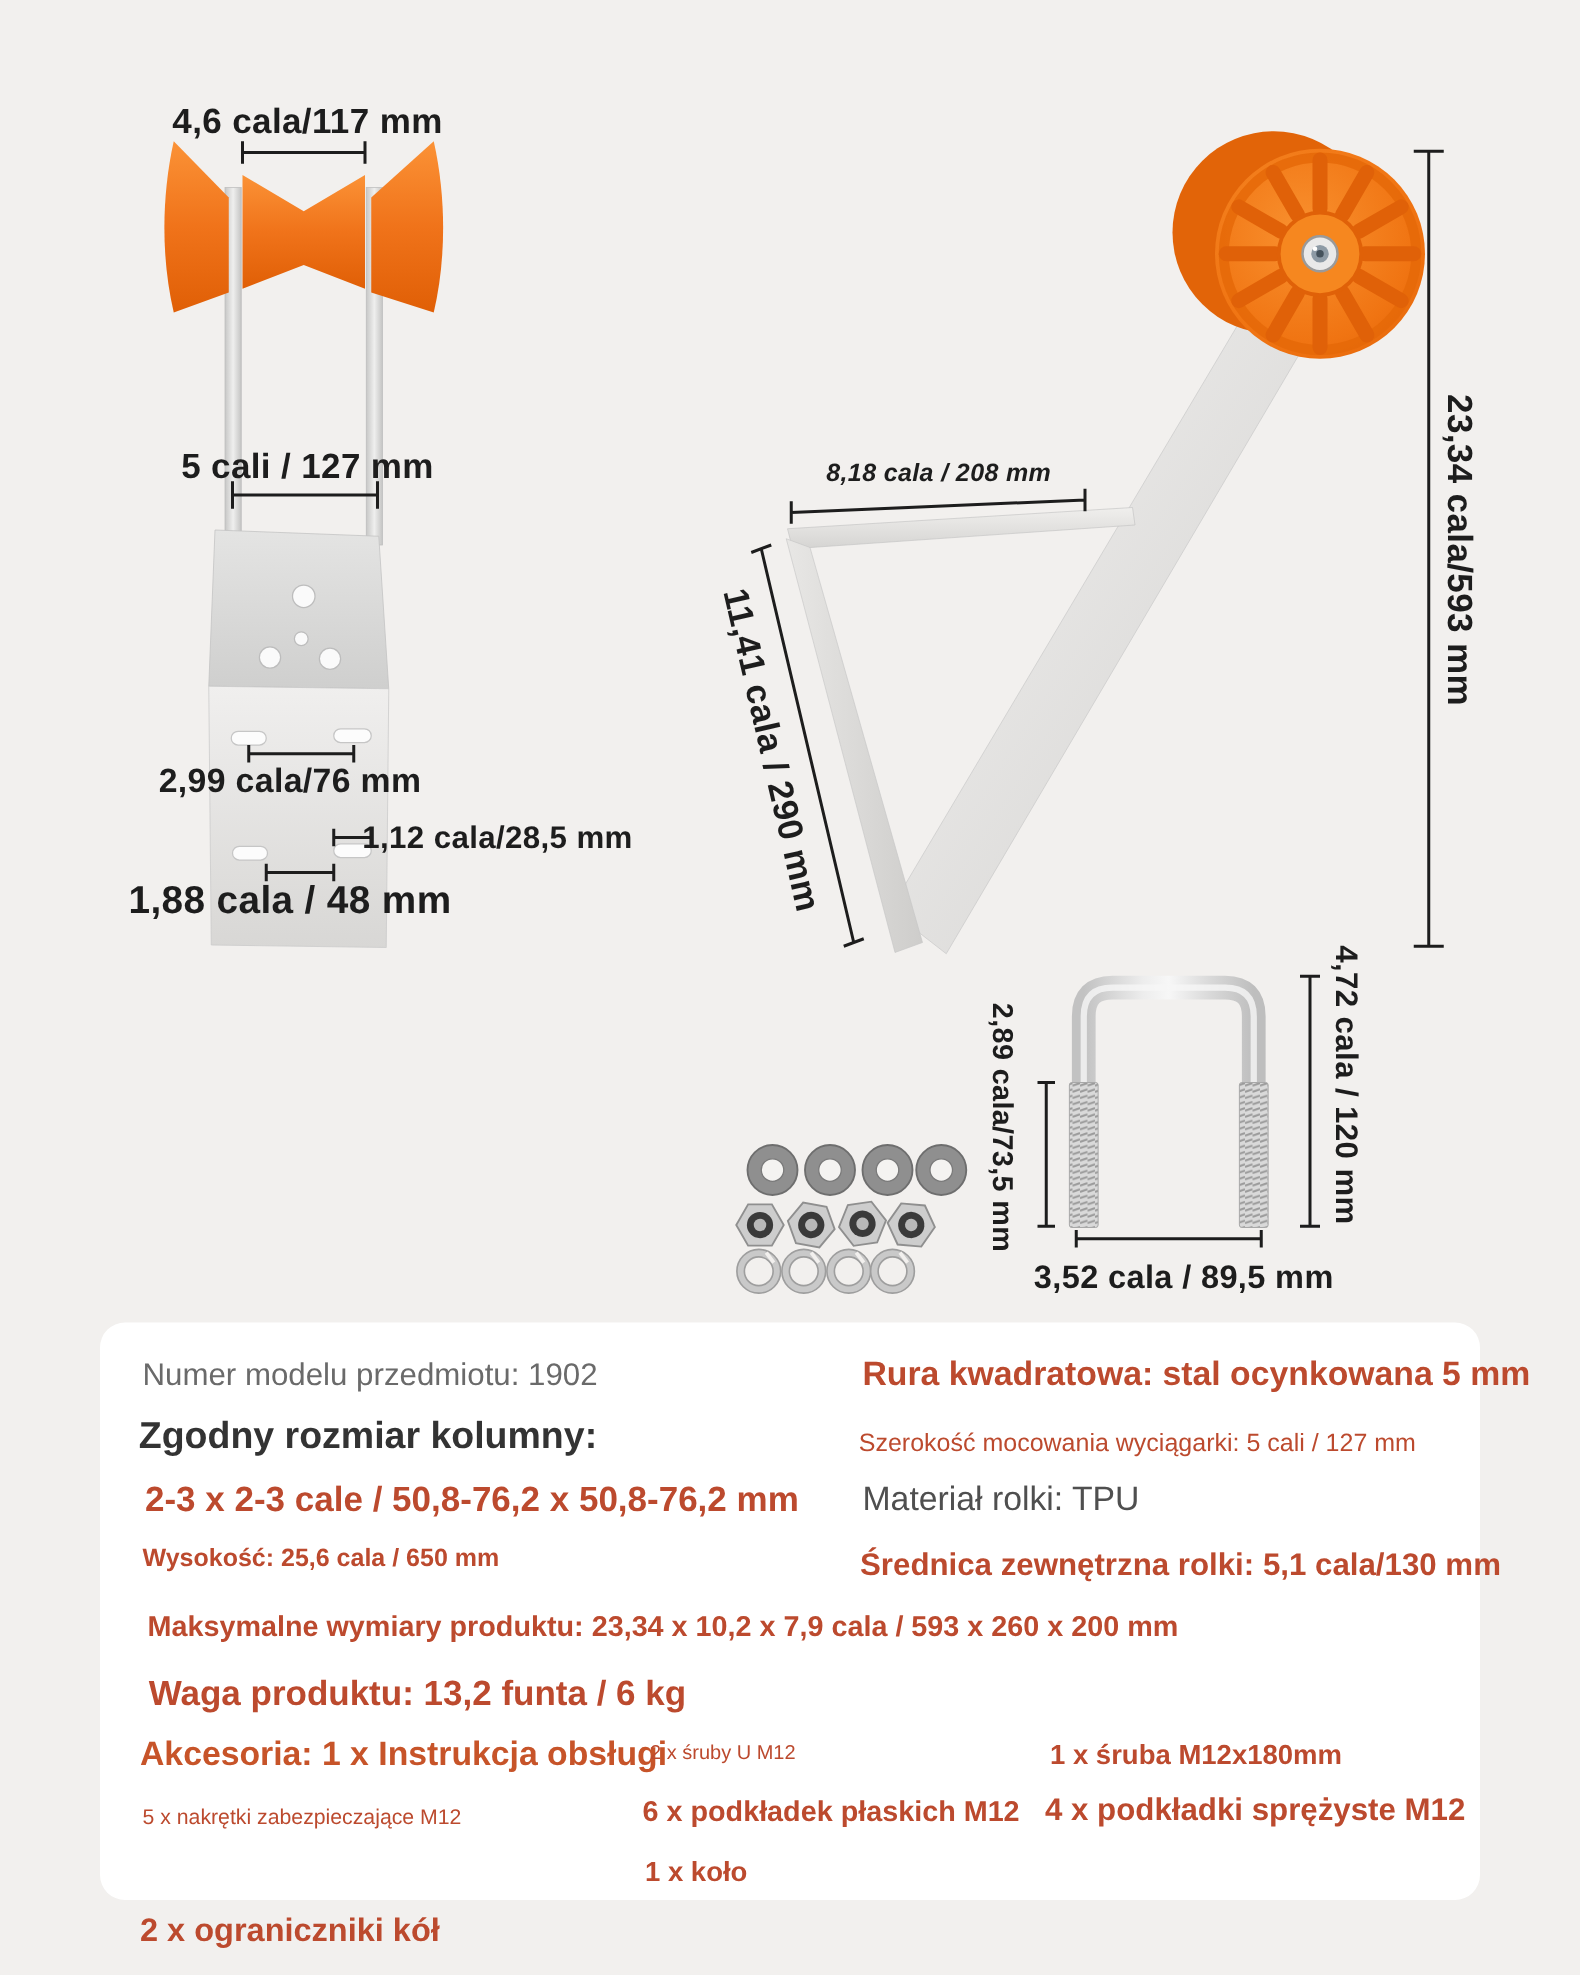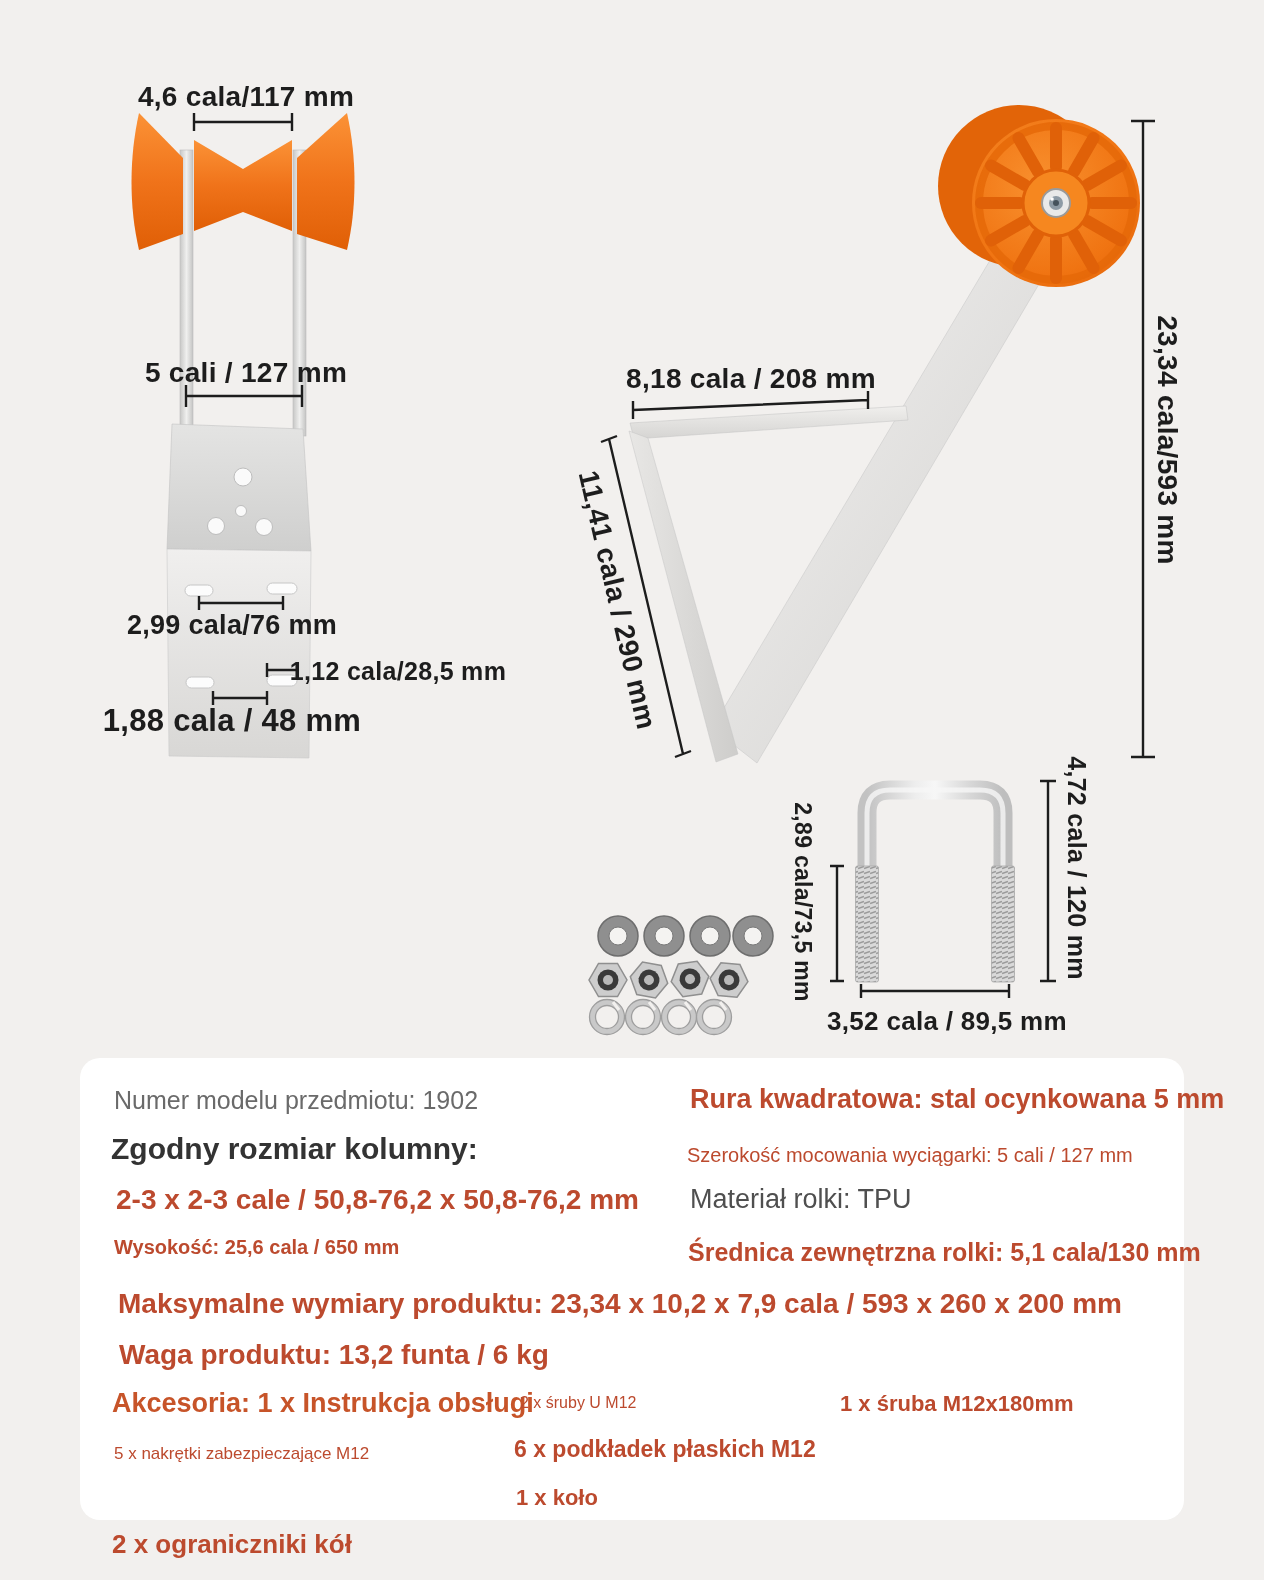--- a/index.html
+++ b/index.html
@@ -230,45 +230,46 @@
       </g>
     </g>
   </svg>
 
   <div class="dim ctr" style="left:246px;top:97px;font-size:28px;">4,6 cala/117 mm</div>
   <div class="dim ctr" style="left:246px;top:373px;font-size:28px;">5 cali / 127 mm</div>
   <div class="dim ctr" style="left:232px;top:625px;font-size:27px;">2,99 cala/76 mm</div>
   <div class="dim ctr" style="left:398px;top:671px;font-size:25px;">1,12 cala/28,5 mm</div>
   <div class="dim ctr" style="left:232px;top:720px;font-size:31px;">1,88 cala / 48 mm</div>
 
-  <div class="dim ctr" style="left:751px;top:379px;font-size:28px;">8,18 cala / 208 mm</div>
+  <div class="dim ctr" style="left:751px;top:379px;font-size:20px;font-style:italic;">8,18 cala / 208 mm</div>
   <div class="dim" style="left:617px;top:600px;font-size:28px;transform:translate(-50%,-50%) rotate(77deg);">11,41 cala / 290 mm</div>
   <div class="dim rot90" style="left:1167px;top:440px;font-size:28px;">23,34 cala/593 mm</div>
 
   <div class="dim rot90" style="left:802px;top:902px;font-size:23px;">2,89 cala/73,5 mm</div>
   <div class="dim rot90" style="left:1076px;top:868px;font-size:25px;">4,72 cala / 120 mm</div>
   <div class="dim ctr" style="left:947px;top:1021px;font-size:26px;">3,52 cala / 89,5 mm</div>
 
   <div class="card">
     <div class="line t-gray" style="left:34px;top:28px;font-size:25px;">Numer modelu przedmiotu: 1902</div>
     <div class="line t-dark" style="left:31px;top:74px;font-size:30px;">Zgodny rozmiar kolumny:</div>
     <div class="line t-red" style="left:36px;top:126px;font-size:28px;">2-3 x 2-3 cale / 50,8-76,2 x 50,8-76,2 mm</div>
     <div class="line t-red" style="left:34px;top:178px;font-size:20px;">Wysokość: 25,6 cala / 650 mm</div>
 
     <div class="line t-red" style="left:610px;top:26px;font-size:27px;">Rura kwadratowa: stal ocynkowana 5 mm</div>
     <div class="line t-red-l" style="left:607px;top:86px;font-size:20px;">Szerokość mocowania wyciągarki: 5 cali / 127 mm</div>
     <div class="line t-dark2" style="left:610px;top:126px;font-size:27px;">Materiał rolki: TPU</div>
     <div class="line t-red" style="left:608px;top:180px;font-size:25px;">Średnica zewnętrzna rolki: 5,1 cala/130 mm</div>
 
-    <div class="line t-red" style="left:38px;top:230px;font-size:28px;">Maksymalne wymiary produktu: 23,34 x 10,2 x 7,9 cala / 593 x 260 x 200 mm</div>
+    <div class="line t-red" style="left:38px;top:230px;font-size:23px;">Maksymalne wymiary produktu: 23,34 x 10,2 x 7,9 cala / 593 x 260 x 200 mm</div>
     <div class="line t-red" style="left:39px;top:281px;font-size:28px;">Waga produktu: 13,2 funta / 6 kg</div>
 
     <div class="line t-org" style="left:32px;top:330px;font-size:27px;">Akcesoria: 1 x Instrukcja obsługi</div>
     <div class="line t-red-l" style="left:440px;top:336px;font-size:16px;">2 x śruby U M12</div>
     <div class="line t-red" style="left:760px;top:333px;font-size:22px;">1 x śruba M12x180mm</div>
 
     <div class="line t-red-l" style="left:34px;top:386px;font-size:17px;">5 x nakrętki zabezpieczające M12</div>
     <div class="line t-red" style="left:434px;top:378px;font-size:23px;">6 x podkładek płaskich M12</div>
+    <div class="line t-red" style="left:756px;top:376px;font-size:25px;">4 x podkładki sprężyste M12</div>
 
     <div class="line t-red" style="left:32px;top:424px;font-size:26px;margin-top:48px;">2 x ograniczniki kół</div>
     <div class="line t-red" style="left:436px;top:427px;font-size:22px;">1 x koło</div>
   </div>
 </div>
 
 </body></html>

